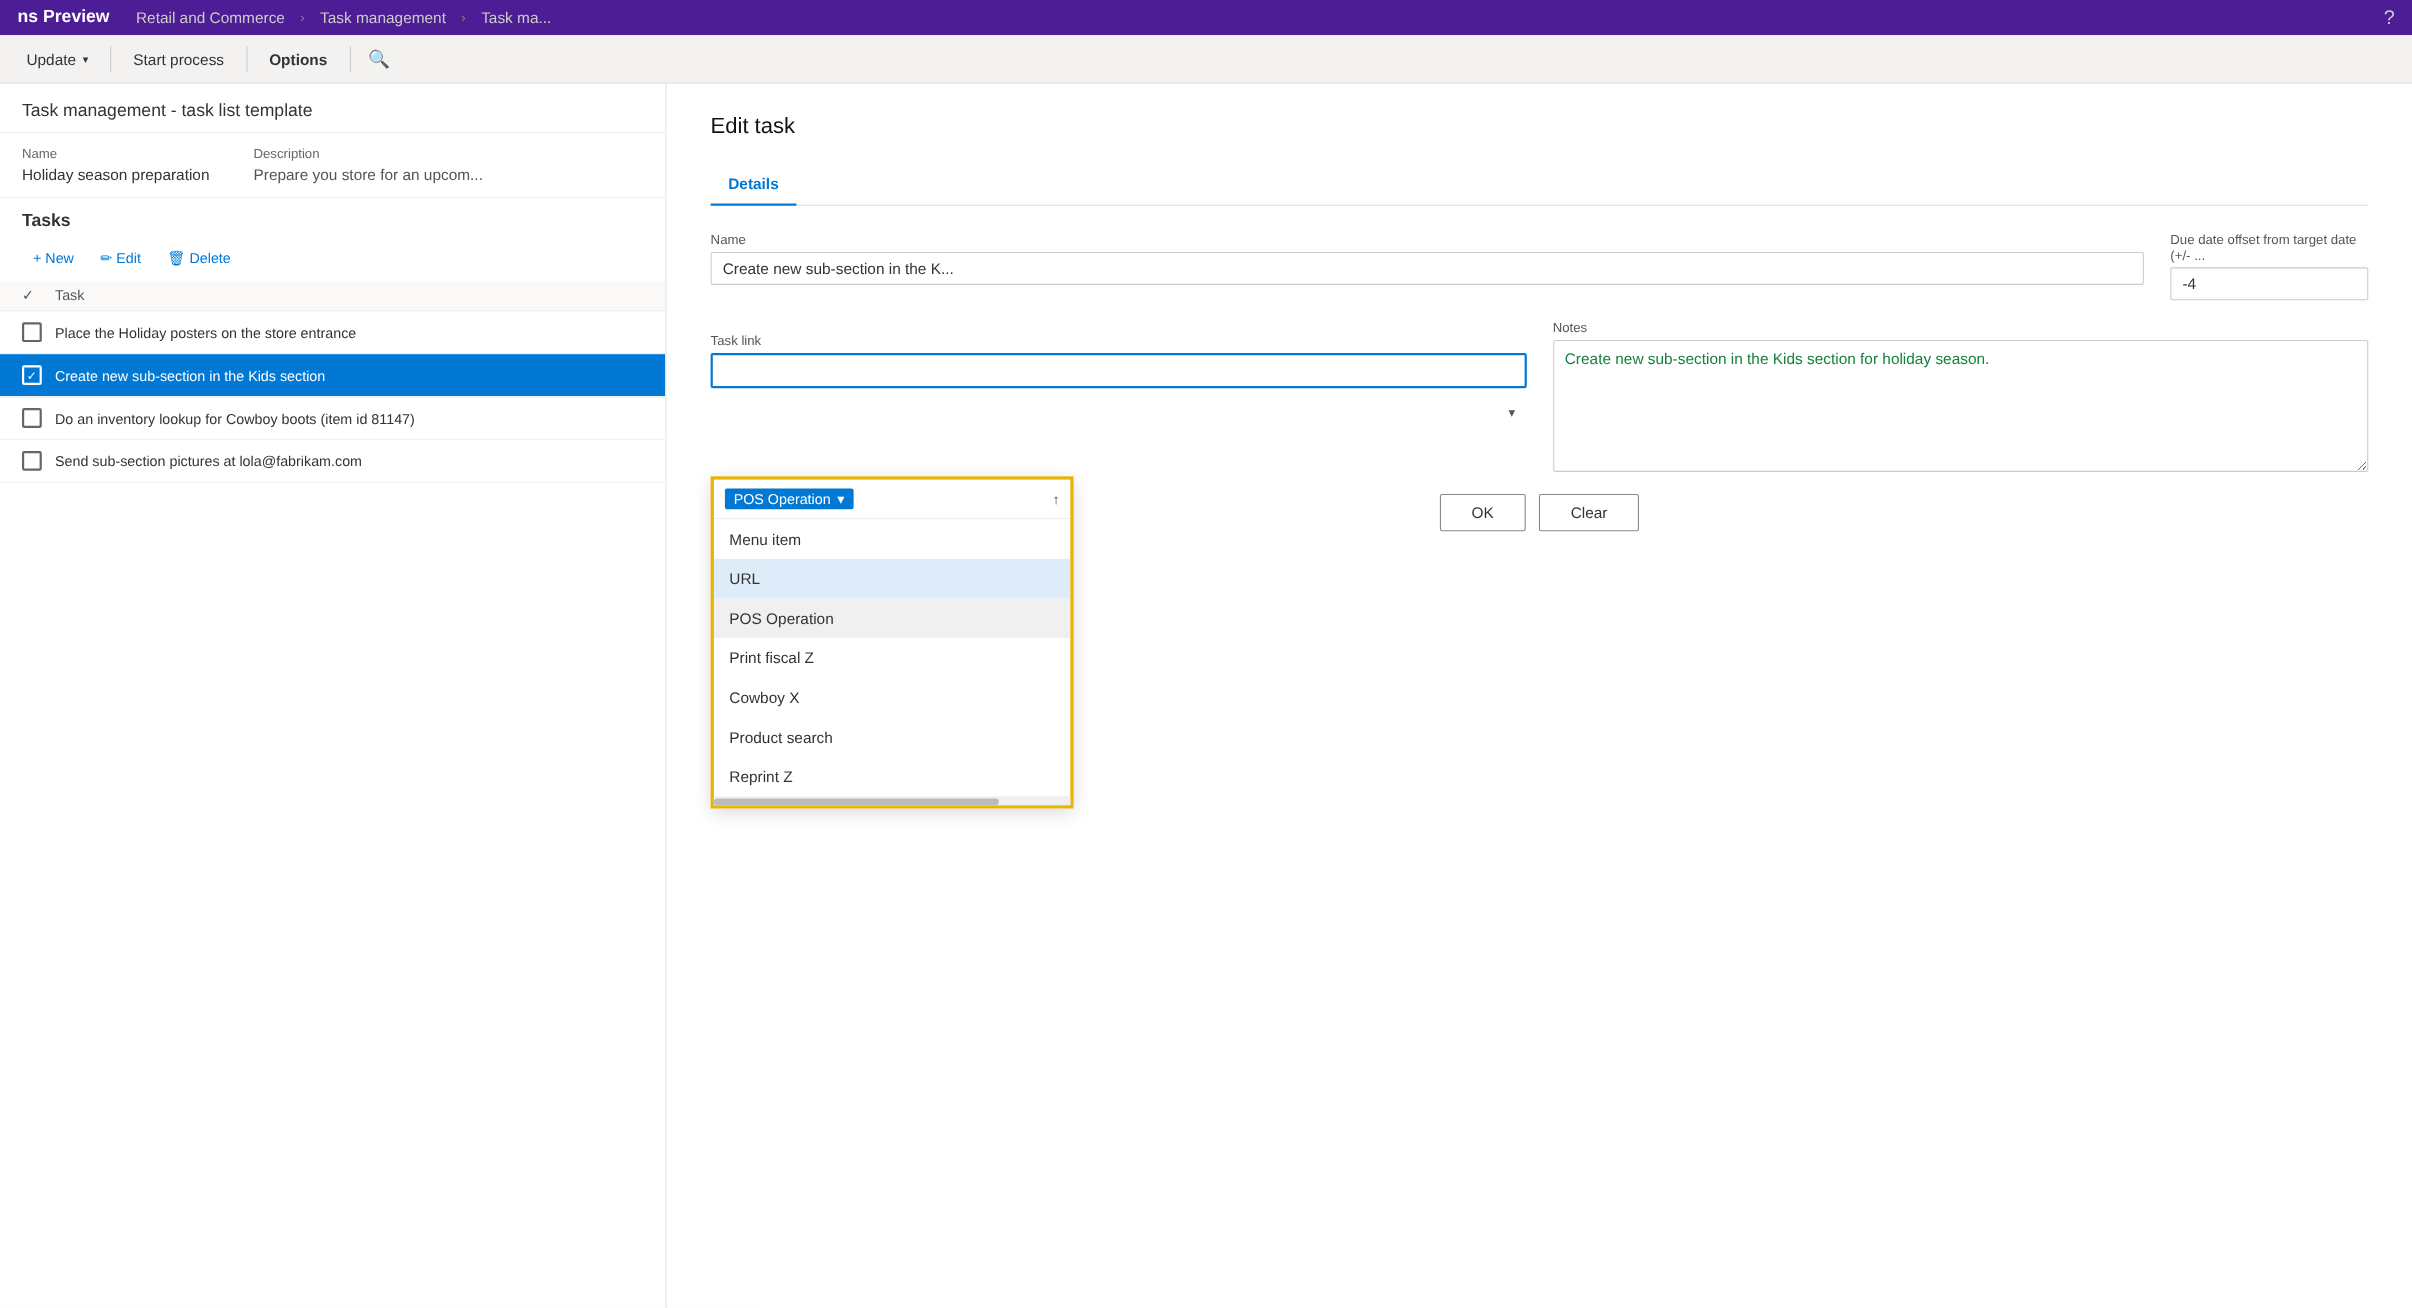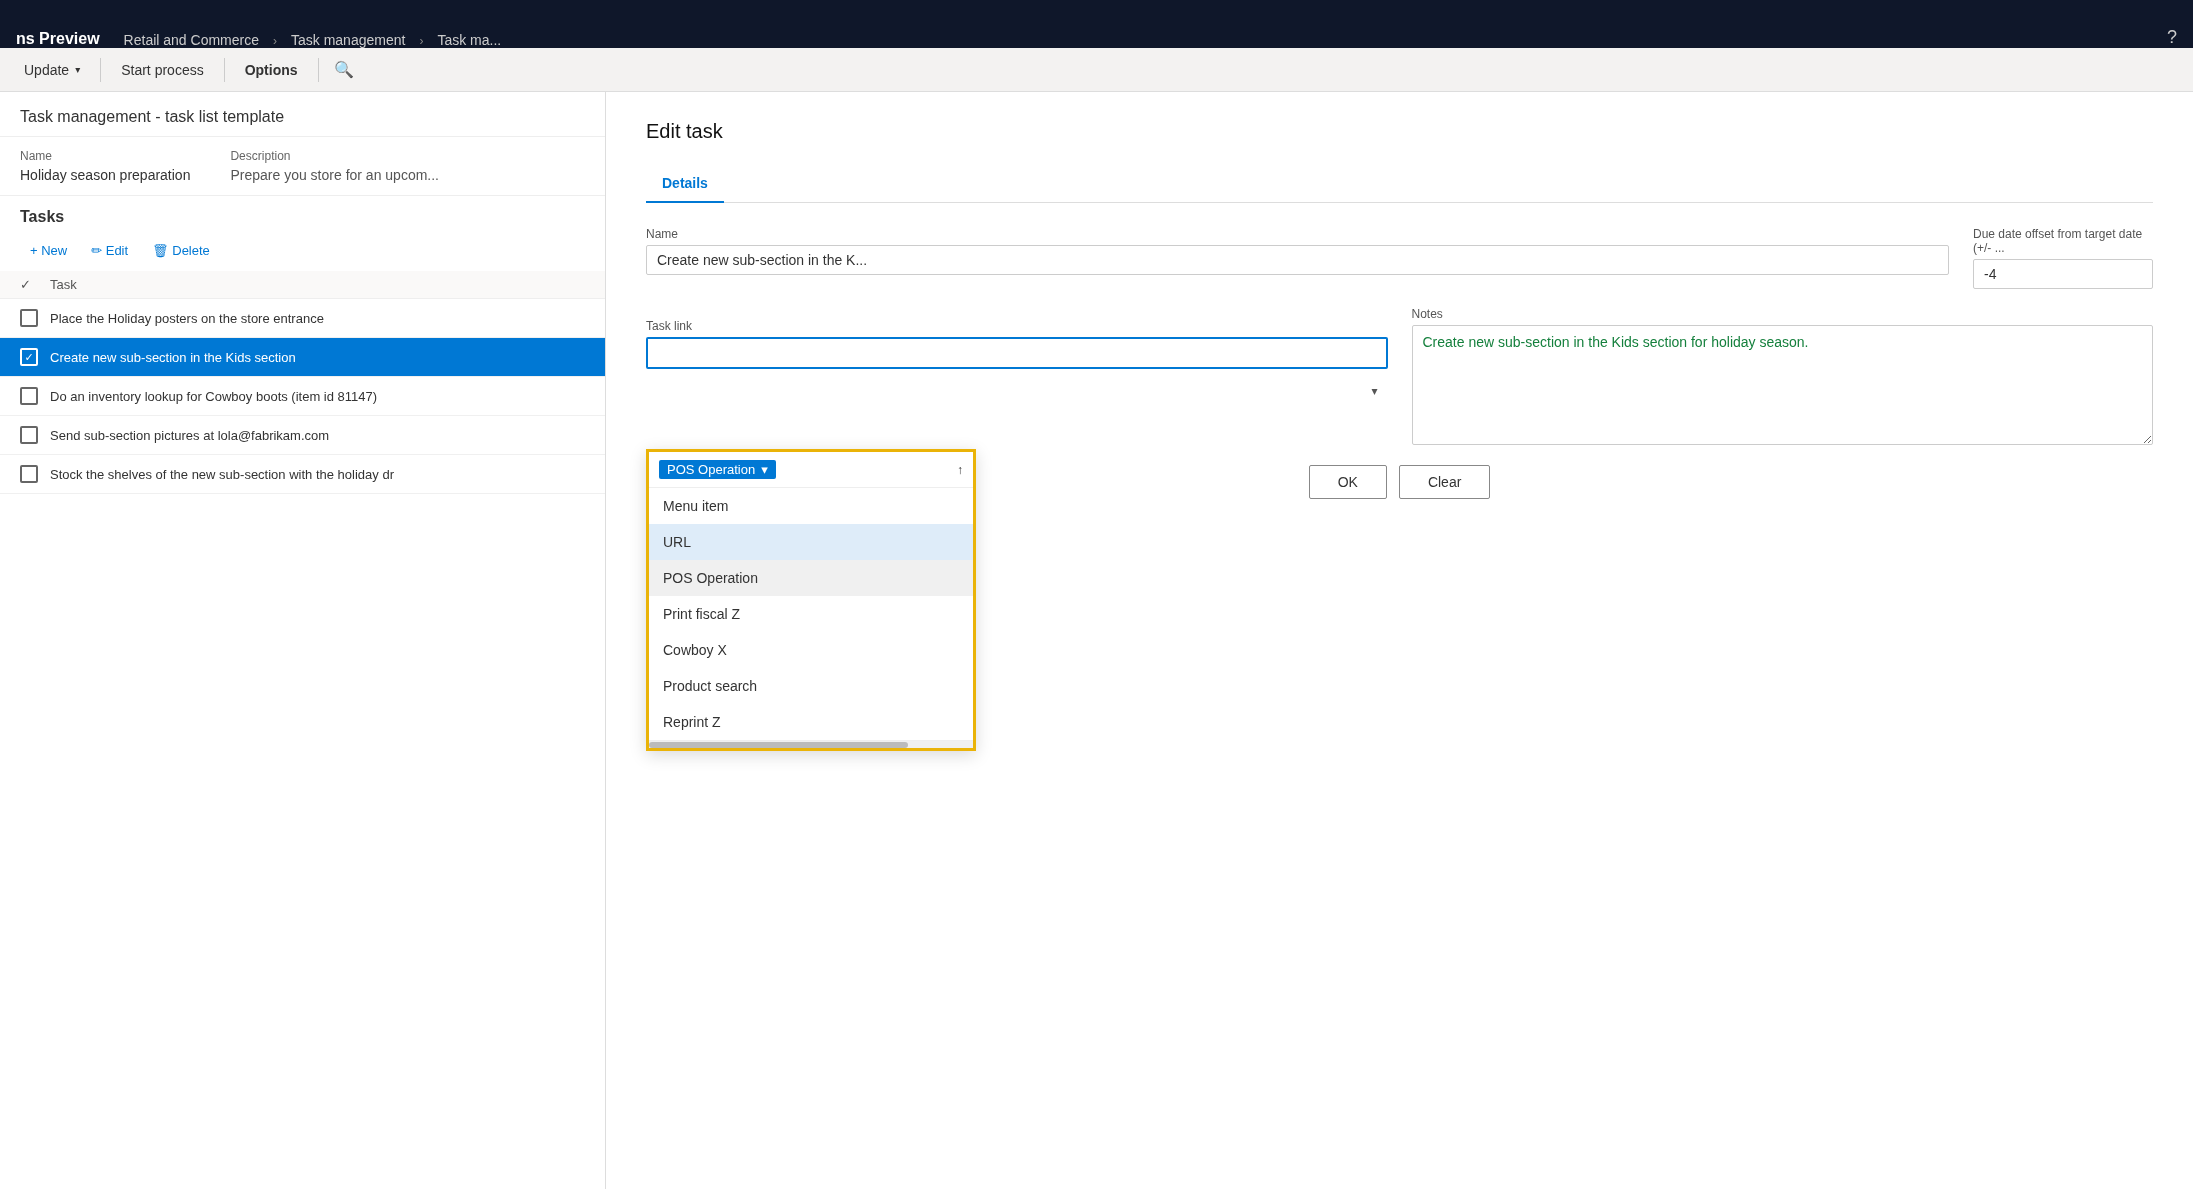--- a/index.html
+++ b/index.html
@@ -2,25 +2,25 @@
 <html><head>
   <meta charset="utf-8">
   <style>
     * { box-sizing: border-box; margin: 0; padding: 0; }
     body { font-family: 'Segoe UI', Arial, sans-serif; font-size: 14px; background: #f3f2f1; overflow: hidden; }
 
     .app-container { display: flex; flex-direction: column; height: 100vh; width: 100vw; }
 
     
     .top-nav {
-      background: #0f172a;
+      background: #4c1d95;
       color: white;
       display: flex;
-      align-items: flex-end;
-      height: 48px;
+      align-items: center;
+      height: 32px;
       padding: 0 16px;
       gap: 8px;
       font-size: 14px;
     }
     .top-nav .app-name { font-weight: 600; font-size: 16px; margin-right: 16px; }
     .top-nav .breadcrumb-item { color: #ccc; }
     .top-nav .breadcrumb-sep { color: #888; margin: 0 6px; font-size: 12px; }
     .top-nav .help-icon { margin-left: auto; color: #ccc; font-size: 18px; cursor: pointer; }
 
     
@@ -372,24 +372,20 @@
             <div class="task-name-text">Create new sub-section in the Kids section</div>
           </div>
           <div class="task-row">
             <div class="task-checkbox"></div>
             <div class="task-name-text">Do an inventory lookup for Cowboy boots (item id 81147)</div>
           </div>
           <div class="task-row">
             <div class="task-checkbox"></div>
             <div class="task-name-text">Send sub-section pictures at lola@fabrikam.com</div>
           </div>
-          <div class="task-row">
-            <div class="task-checkbox"></div>
-            <div class="task-name-text">Stock the shelves of the new sub-section with the holiday dr</div>
-          </div>
         </div>
       </div>
     </div>
 
     <div class="right-panel">
       <div class="edit-task-title">Edit task</div>
 
       <div class="tabs">
         <div class="tab-item active">Details</div>
       </div>

